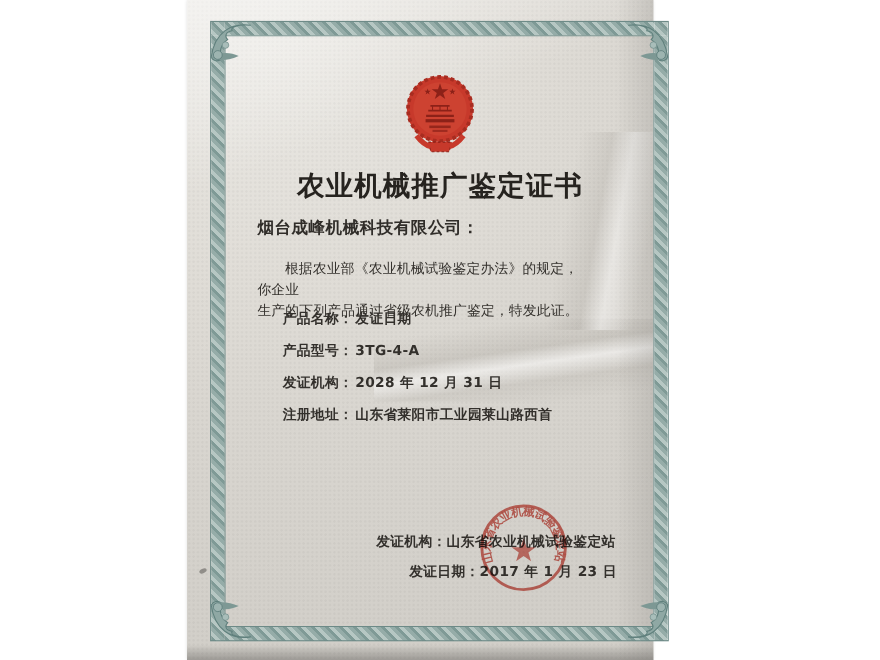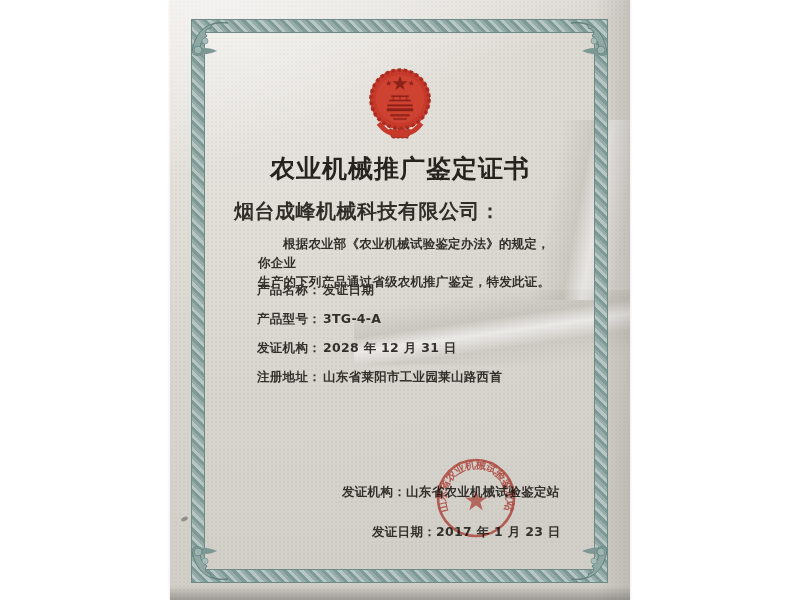--- a/index.html
+++ b/index.html
@@ -6,25 +6,26 @@
   body{
     width:800px;height:600px;overflow:hidden;
     background:#ffffff;
     font-family:"DejaVu Sans",sans-serif;
     -webkit-font-smoothing:antialiased;
   }
   .canvas{position:relative;width:800px;height:600px;background:#ffffff;}
 
   
   .photo{
-    position:absolute;left:170px;top:0;width:460px;height:600px;
+    position:absolute;left:170px;top:0;width:400px;height:600px;
     background:
       radial-gradient(rgba(0,0,0,0.035) 1px, transparent 1.2px) 0 0/4px 4px,
       radial-gradient(140% 90% at 18% 8%, #eae8e3 0%, #e0ddd7 38%, #d9d6d0 62%, #d2cfc9 100%);
     box-shadow:0 0 3px rgba(0,0,0,.12);
+    padding-left:24px;
   }
   
   .light-topleft{position:absolute;left:0;top:0;width:100%;height:40%;
     background:linear-gradient(160deg, rgba(255,255,255,.55) 0%, rgba(255,255,255,0) 45%);}
   .crease-mid{position:absolute;left:40%;top:290px;width:60%;height:75px;
     background:linear-gradient(172deg, rgba(255,255,255,0) 18%, rgba(124,119,111,.16) 42%, rgba(255,255,255,.5) 55%, rgba(124,119,111,.10) 70%, rgba(255,255,255,0) 90%);}
   .crease-topright{position:absolute;right:0;top:120px;width:120px;height:180px;
     background:linear-gradient(100deg, rgba(255,255,255,0) 35%, rgba(118,113,106,.13) 55%, rgba(255,255,255,.4) 68%, rgba(255,255,255,0) 88%);}
   .shade-right{position:absolute;right:0;top:0;width:34px;height:100%;
     background:linear-gradient(to left, rgba(122,120,116,.22), rgba(0,0,0,0));}
@@ -52,38 +53,38 @@
   .emblem{position:absolute;left:197px;top:64px;width:66px;height:76px;}
 
   
   .title{
     position:absolute;left:0;top:152px;width:460px;text-align:center;
     font-size:25px;font-weight:700;color:#26231f;letter-spacing:1px;
     font-family:"DejaVu Serif","Liberation Serif",serif;
   }
   .addressee{
     position:absolute;left:64px;top:198px;
-    font-size:20px;font-weight:700;color:#302d29;letter-spacing:.5px;
+    font-size:15px;font-weight:700;color:#302d29;letter-spacing:.5px;
   }
   .paragraph{
     position:absolute;left:64px;top:234px;width:300px;
-    font-size:12.5px;line-height:19px;color:#33302c;font-weight:700;letter-spacing:.2px;margin-left:24px;
+    font-size:12.5px;line-height:19px;color:#33302c;font-weight:400;letter-spacing:.2px;
   }
   .paragraph .pline.indent{text-indent:2em;}
   .fields{
     position:absolute;left:87px;top:283px;display:flex;flex-direction:column;gap:16px;
     font-size:12.5px;line-height:13px;color:#33302c;font-weight:700;letter-spacing:.3px;
   }
   .field-value{font-weight:600;margin-left:2px;}
   .issuer-line{
     position:absolute;left:172px;top:484px;
     font-size:12.5px;font-weight:700;color:#33302c;letter-spacing:.3px;
   }
   .issue-date-line{
-    position:absolute;left:202px;top:524px;
+    position:absolute;left:202px;top:512px;
     font-size:12.5px;font-weight:700;color:#33302c;letter-spacing:.3px;
   }
 
   
   .seal{position:absolute;left:256px;top:448px;width:100px;height:100px;
     mix-blend-mode:multiply;opacity:.88;}
 </style>
 </head>
 <body>
 

